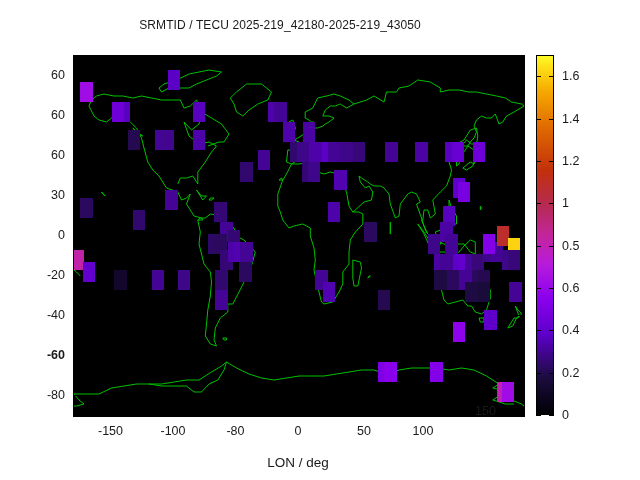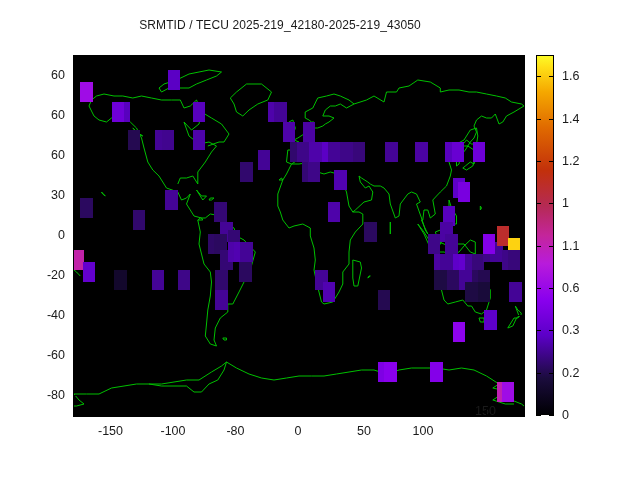--- a/index.html
+++ b/index.html
@@ -268,21 +268,21 @@
   </div>
 
   <div id="yticks-host">
       <div class="ytick" style="top: 75px; left: 5px;">60</div>
       <div class="ytick" style="top: 115px; left: 5px;">60</div>
       <div class="ytick" style="top: 155px; left: 5px;">60</div>
       <div class="ytick" style="top: 195px; left: 5px;">30</div>
       <div class="ytick" style="top: 235px; left: 5px;">0</div>
       <div class="ytick" style="top: 275px; left: 5px;">-20</div>
       <div class="ytick" style="top: 315px; left: 5px;">-40</div>
-      <div class="ytick" style="top: 355px; left: 5px;">-60</div>
+      <div class="ytick" style="top: 355px; left: 5px; font-weight: bold;">-60</div>
       <div class="ytick" style="top: 395px; left: 5px;">-80</div>
     </div>
   <div id="xticks-host">
       <div class="xtick" style="left: 110.5px; top: 424px;">-150</div>
       <div class="xtick" style="left: 173px; top: 424px;">-100</div>
       <div class="xtick" style="left: 235.5px; top: 424px;">-80</div>
       <div class="xtick" style="left: 298px; top: 424px;">0</div>
       <div class="xtick" style="left: 364px; top: 424px;">50</div>
       <div class="xtick" style="left: 423px; top: 424px;">100</div>
       <div class="xtick" style="left: 485.5px; top: 404px;">150</div>
@@ -315,37 +315,38 @@
       <div class="xtick-mark" style="position: absolute; left: 298px; top: 409px; bottom: auto;"></div>
       <div class="xtick-mark" style="position: absolute; left: 298px; top: 55px; bottom: auto;"></div>
       <div class="xtick-mark" style="position: absolute; left: 360.5px; top: 409px; bottom: auto;"></div>
       <div class="xtick-mark" style="position: absolute; left: 360.5px; top: 55px; bottom: auto;"></div>
       <div class="xtick-mark" style="position: absolute; left: 423px; top: 409px; bottom: auto;"></div>
       <div class="xtick-mark" style="position: absolute; left: 423px; top: 55px; bottom: auto;"></div>
       <div class="xtick-mark" style="position: absolute; left: 485.5px; top: 409px; bottom: auto;"></div>
       <div class="xtick-mark" style="position: absolute; left: 485.5px; top: 55px; bottom: auto;"></div>
     </div>
 
+  <div id="xlabel">LON / deg</div>
 
   <div id="colorbar-wrap">
     <div id="colorbar-gradient" style="background: linear-gradient(to top, rgb(0, 0, 4) 0%, rgb(27, 12, 61) 10%, rgb(92, 0, 200) 22%, rgb(138, 0, 238) 32%, rgb(184, 27, 219) 42%, rgb(196, 37, 154) 50%, rgb(181, 42, 85) 58%, rgb(194, 48, 11) 68%, rgb(224, 106, 0) 80%, rgb(245, 168, 0) 90%, rgb(255, 224, 23) 97%, rgb(252, 250, 39) 100%);"></div>
     <div id="cbticks-host">
         <div class="cbtick" style="top: 360px;">0</div>
         <div class="cbtick-mark l" style="top: 360px;"></div>
         <div class="cbtick-mark r" style="top: 360px;"></div>
         <div class="cbtick" style="top: 317.647px;">0.2</div>
         <div class="cbtick-mark l" style="top: 317.647px;"></div>
         <div class="cbtick-mark r" style="top: 317.647px;"></div>
-        <div class="cbtick" style="top: 275.294px;">0.3</div>
+        <div class="cbtick" style="top: 275.294px;">0.4</div>
         <div class="cbtick-mark l" style="top: 275.294px;"></div>
         <div class="cbtick-mark r" style="top: 275.294px;"></div>
         <div class="cbtick" style="top: 232.941px;">0.6</div>
         <div class="cbtick-mark l" style="top: 232.941px;"></div>
         <div class="cbtick-mark r" style="top: 232.941px;"></div>
-        <div class="cbtick" style="top: 190.588px;">1.1</div>
+        <div class="cbtick" style="top: 190.588px;">0.5</div>
         <div class="cbtick-mark l" style="top: 190.588px;"></div>
         <div class="cbtick-mark r" style="top: 190.588px;"></div>
         <div class="cbtick" style="top: 148.235px;">1</div>
         <div class="cbtick-mark l" style="top: 148.235px;"></div>
         <div class="cbtick-mark r" style="top: 148.235px;"></div>
         <div class="cbtick" style="top: 105.882px;">1.2</div>
         <div class="cbtick-mark l" style="top: 105.882px;"></div>
         <div class="cbtick-mark r" style="top: 105.882px;"></div>
         <div class="cbtick" style="top: 63.5294px;">1.4</div>
         <div class="cbtick-mark l" style="top: 63.5294px;"></div>

